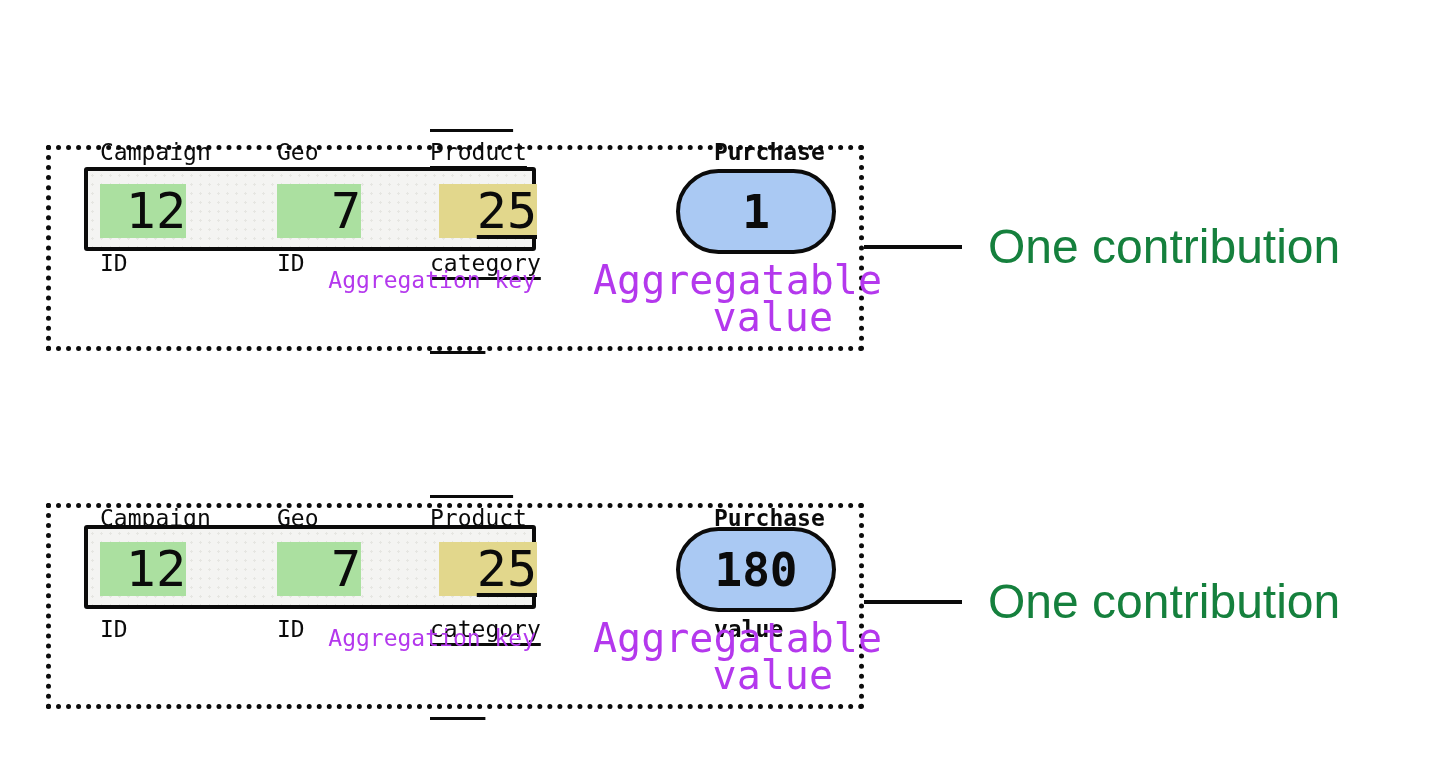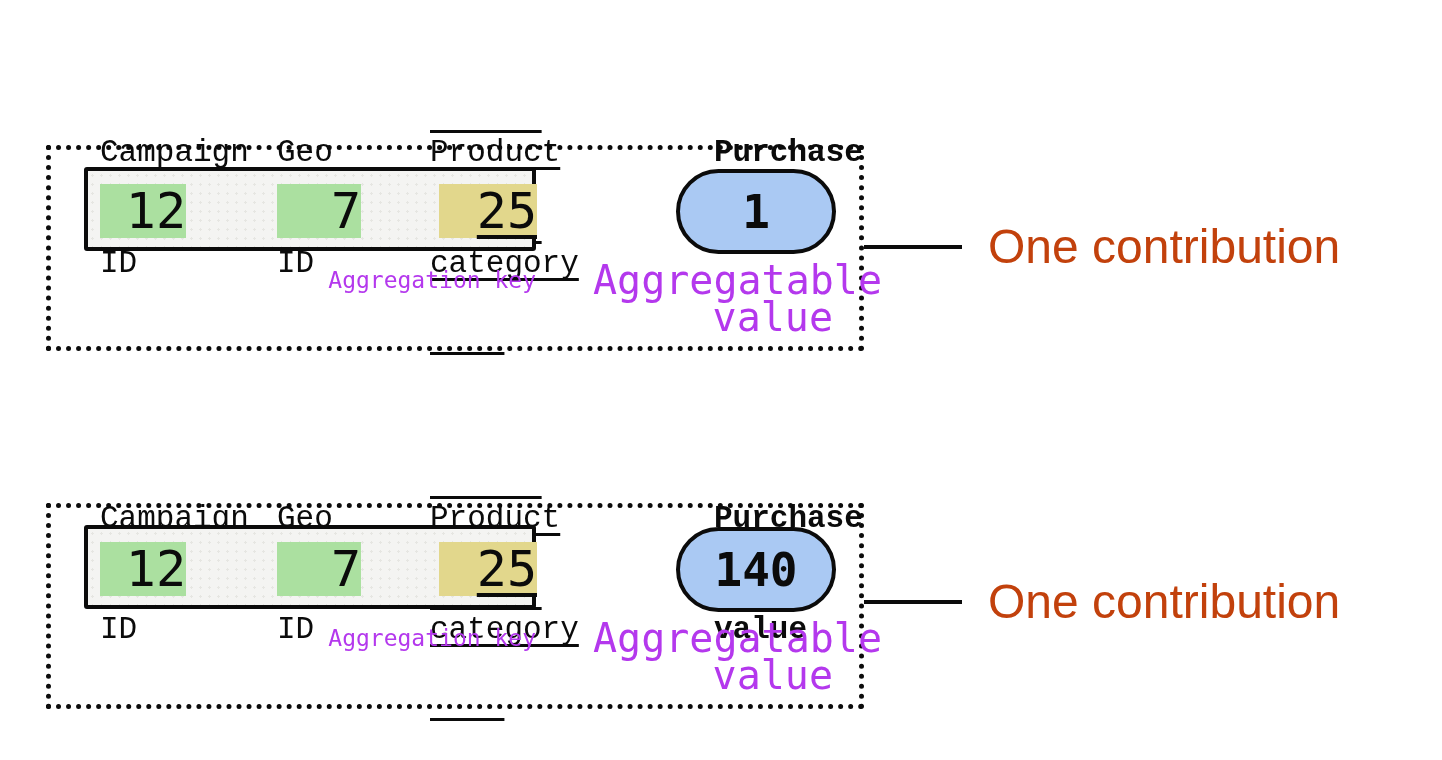--- a/index.html
+++ b/index.html
@@ -10,21 +10,21 @@
     background: #ffffff;
     overflow: hidden;
     font-family: "DejaVu Sans Mono", monospace;
     color: #0b0b0b;
   }
   .diagram { position: absolute; left: 0; width: 1442px; height: 362px; }
   .diagram--1 { top: 0; }
   .diagram--2 { top: 358px; }
 
   
-  .col-header { position: absolute; font-size: 31px; line-height: 37px; white-space: pre; font-family: Liberation Mono, monospace; }
+  .col-header { position: absolute; font-size: 23px; line-height: 37px; white-space: pre; }
   .diagram--1 .col-header { top: 60px; }
   .diagram--2 .col-header { top: 68px; }
   .hdr-campaign { left: 100px; }
   .hdr-geo      { left: 277px; }
   .hdr-product  { left: 430px; text-decoration: underline; text-decoration-thickness: 3px; text-underline-offset: 6px; }
   .hdr-metric   { left: 714px; font-weight: bold; }
 
   
   .dotted-box {
     position: absolute; left: 46px; top: 145px;
@@ -75,21 +75,21 @@
     text-align: right; color: var(--purple_label, #b438ed);
     font-size: 40px; line-height: 37px;
   }
 
   
   .connector { position: absolute; left: 864px; top: 245px; width: 98px; height: 4px; background: #0b0b0b; }
   .diagram--2 .connector { top: 242px; }
   .annotation {
     position: absolute; left: 988px; top: 219px;
     font-family: "Liberation Sans", sans-serif;
-    font-size: 48px; line-height: 56px; color: #c2410c;
+    font-size: 48px; line-height: 56px; color: #15803d;
   }
   .diagram--2 .annotation { top: 216px; }
 </style>
 </head>
 <body>
 
 <div class="canvas">
 
   <section class="diagram diagram--1">
     <div class="col-header hdr-campaign">
@@ -160,21 +160,21 @@
       <span class="cell-text">12</span>
     </div>
     <div class="cell cell--2">
       <span class="cell-text">7</span>
     </div>
     <div class="cell cell--3">
       <span class="cell-text">25</span>
     </div>
 
     <div class="pill">
-      <span>140</span>
+      <span>180</span>
     </div>
 
     <div class="label-key">Aggregation key</div>
     <div class="label-value">
       <div>Aggregatable</div>
       <div>value</div>
     </div>
 
     <div class="connector"></div>
     <div class="annotation">One contribution</div>

